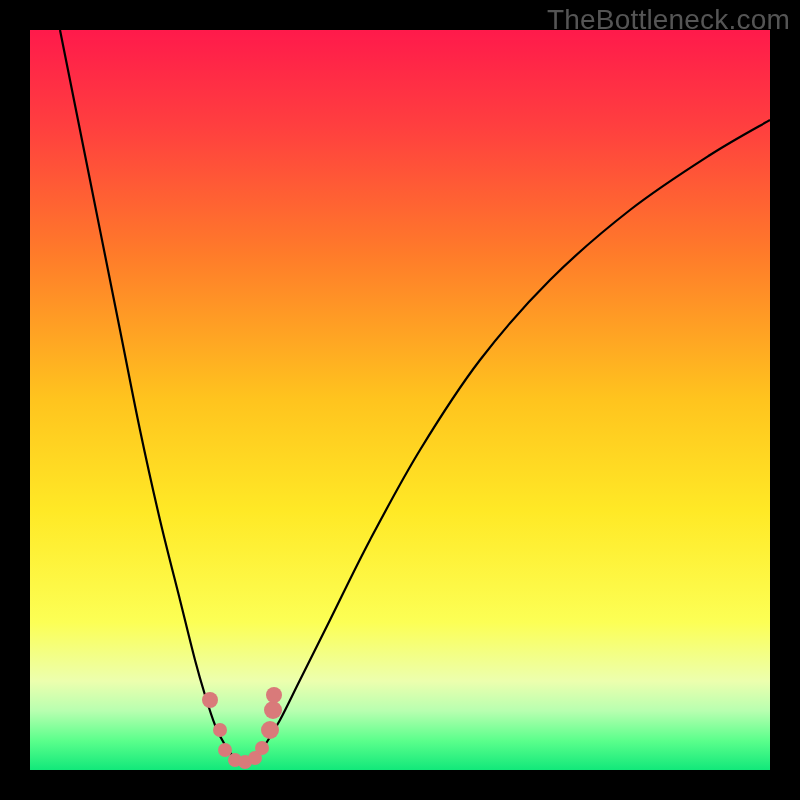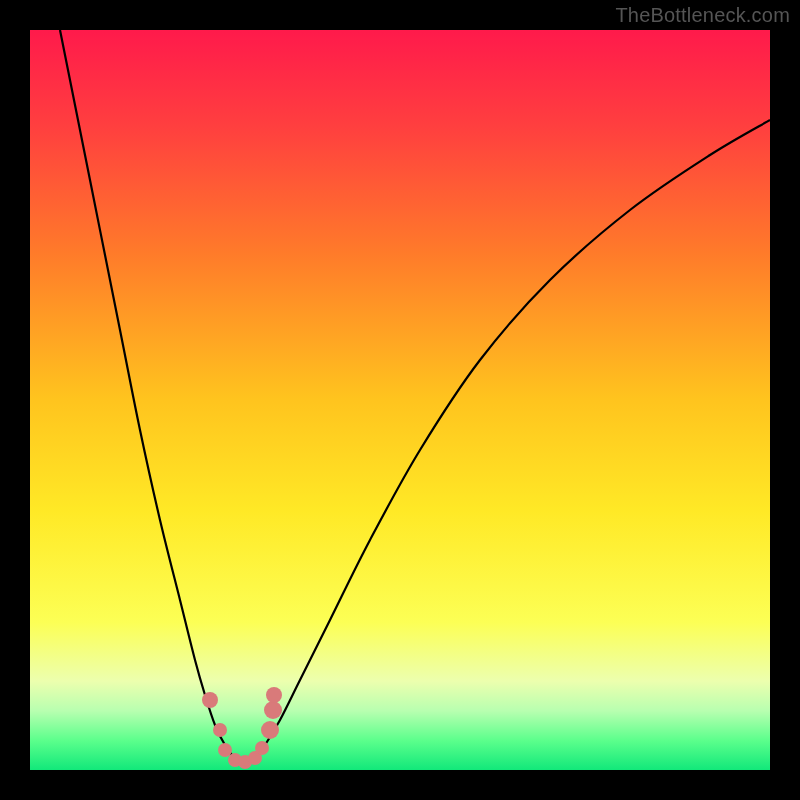--- a/index.html
+++ b/index.html
@@ -17,21 +17,21 @@
     top: 30px;
     width: 740px;
     height: 740px;
     overflow: hidden;
   }
   .watermark {
     position: absolute;
     top: 4px;
     right: 10px;
     color: #555;
-    font-size: 20px;
+    font-size: 28px;
     font-weight: 500;
     z-index: 20;
     letter-spacing: 0.2px;
   }
   svg {
     display: block;
   }
 </style>
 </head>
 <body>

